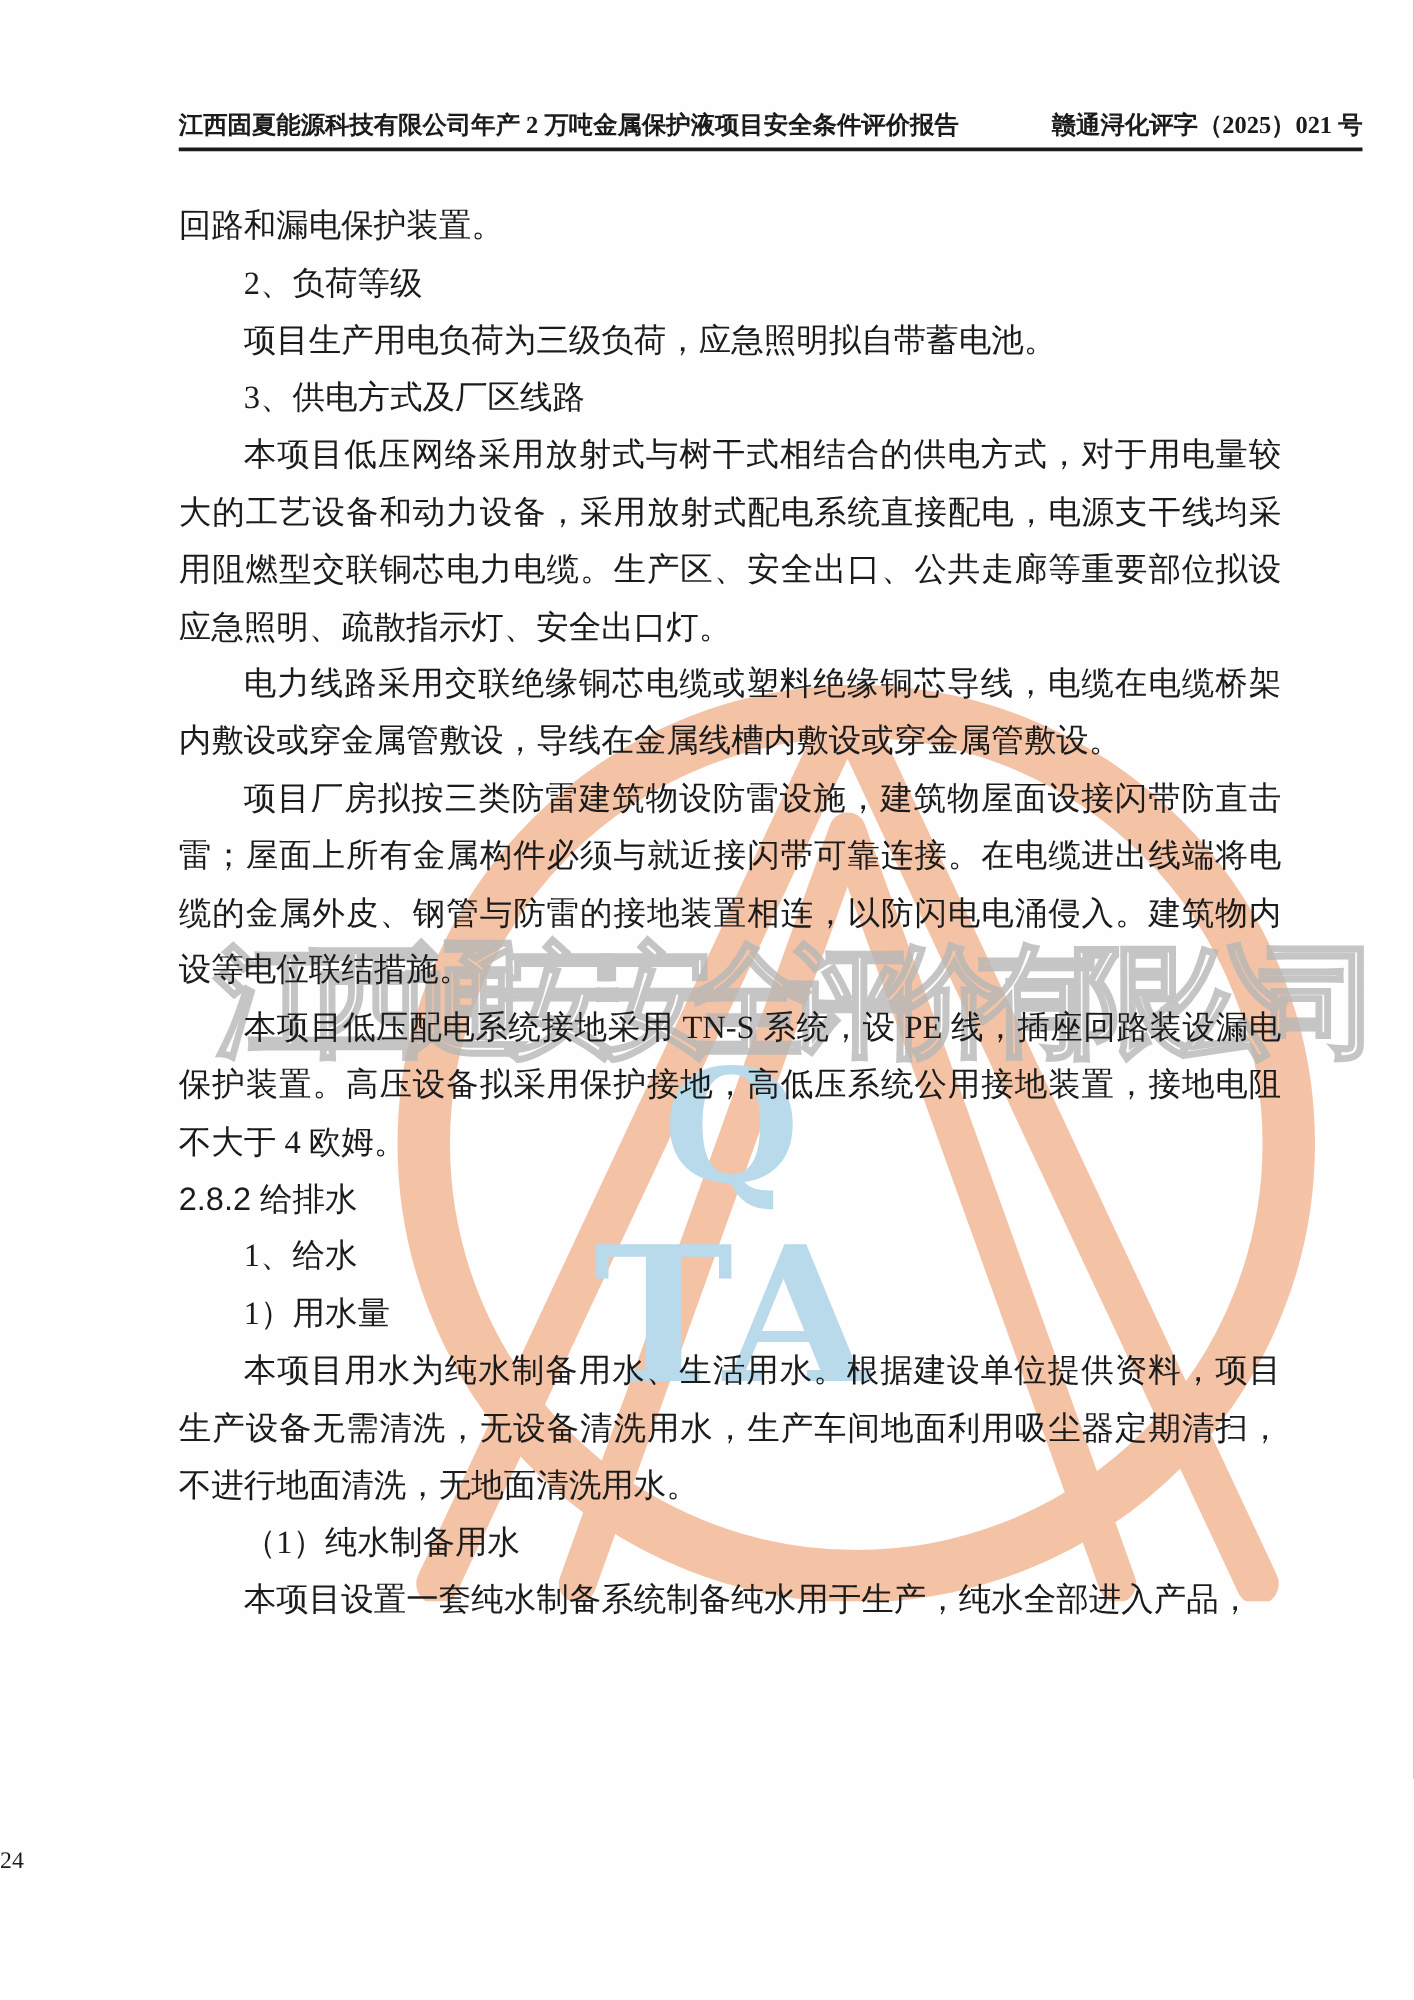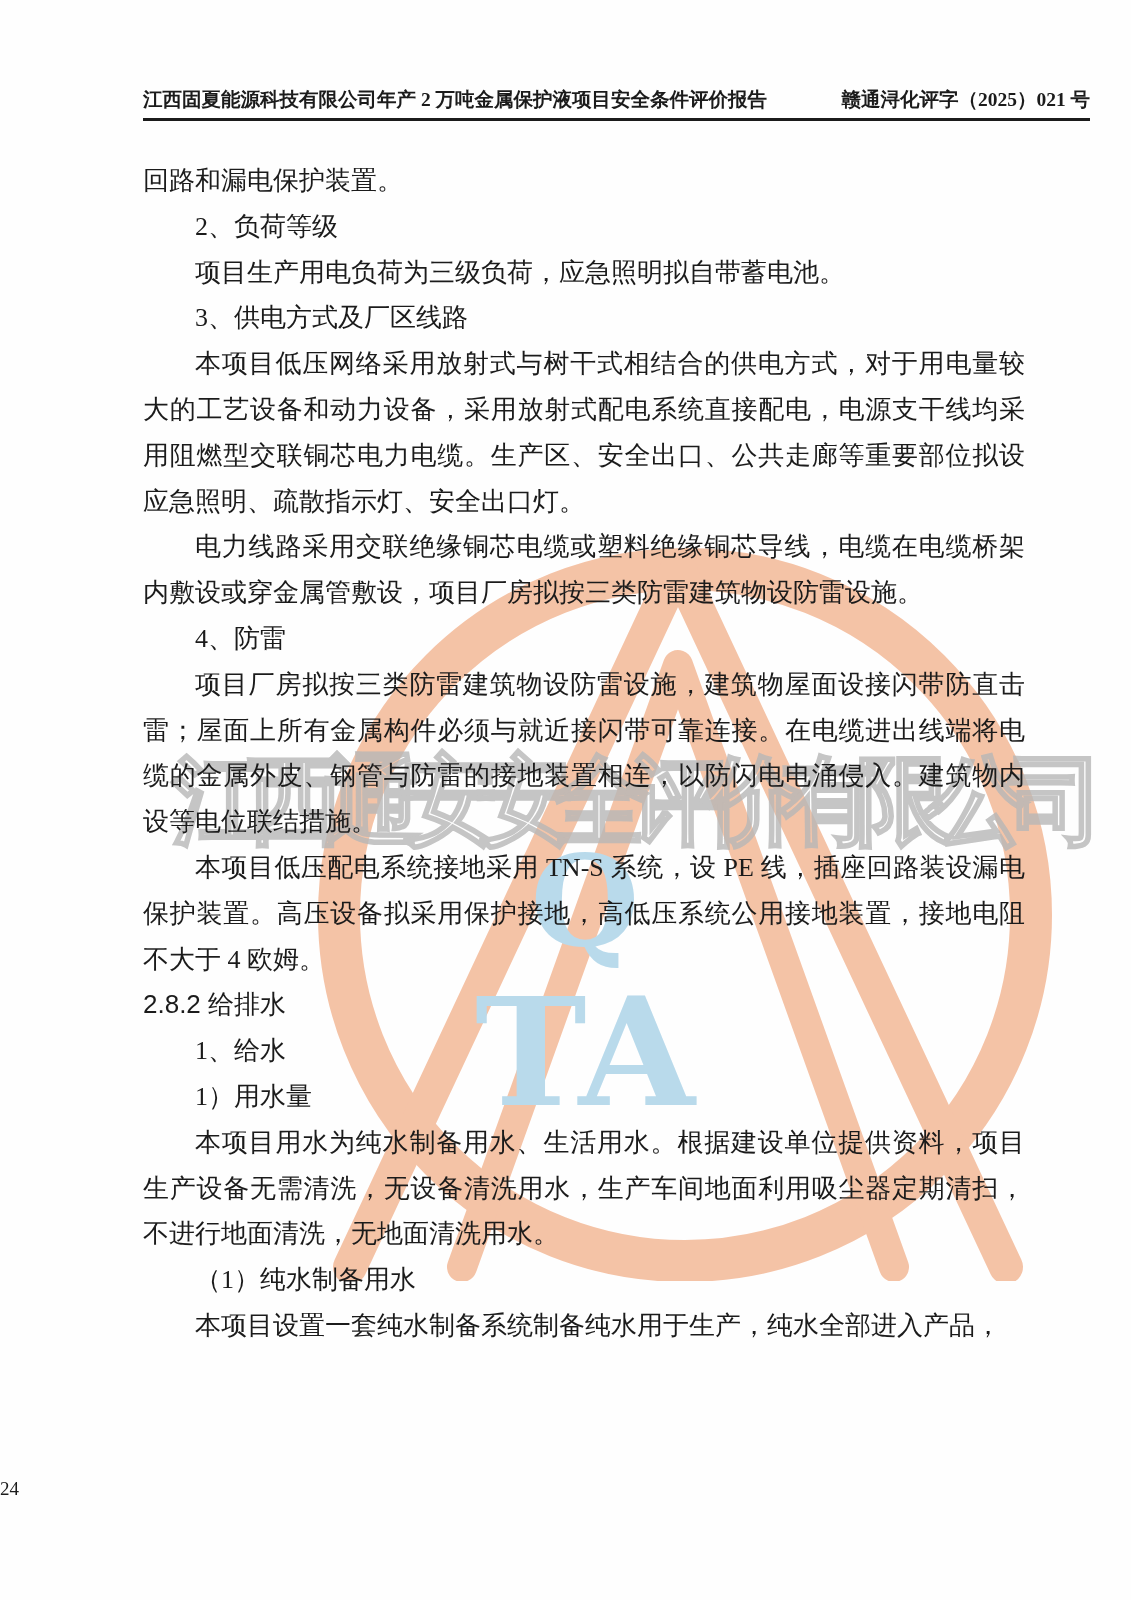--- a/index.html
+++ b/index.html
@@ -79,22 +79,21 @@
     <span class="h-left">江西固夏能源科技有限公司年产 2 万吨金属保护液项目安全条件评价报告</span>
     <span class="h-right">赣通浔化评字（2025）021 号</span>
   </div>
 
   <div class="doc-body">
     <p class="para noindent">回路和漏电保护装置。</p>
     <p class="para">2、负荷等级</p>
     <p class="para">项目生产用电负荷为三级负荷，应急照明拟自带蓄电池。</p>
     <p class="para">3、供电方式及厂区线路</p>
     <p class="para">本项目低压网络采用放射式与树干式相结合的供电方式，对于用电量较大的工艺设备和动力设备，采用放射式配电系统直接配电，电源支干线均采用阻燃型交联铜芯电力电缆。生产区、安全出口、公共走廊等重要部位拟设应急照明、疏散指示灯、安全出口灯。</p>
-    <p class="para">电力线路采用交联绝缘铜芯电缆或塑料绝缘铜芯导线，电缆在电缆桥架内敷设或穿金属管敷设，项目厂房拟按三类防雷建筑物设防雷设施。</p>
-    <p class="para">4、防雷</p>
+    <p class="para">电力线路采用交联绝缘铜芯电缆或塑料绝缘铜芯导线，电缆在电缆桥架内敷设或穿金属管敷设，导线在金属线槽内敷设或穿金属管敷设。</p>
     <p class="para">项目厂房拟按三类防雷建筑物设防雷设施，建筑物屋面设接闪带防直击雷；屋面上所有金属构件必须与就近接闪带可靠连接。在电缆进出线端将电缆的金属外皮、钢管与防雷的接地装置相连，以防闪电电涌侵入。建筑物内设等电位联结措施。</p>
     <p class="para">本项目低压配电系统接地采用 TN-S 系统，设 PE 线，插座回路装设漏电保护装置。高压设备拟采用保护接地，高低压系统公用接地装置，接地电阻不大于 4 欧姆。</p>
     <p class="heading">2.8.2 给排水</p>
     <p class="para">1、给水</p>
     <p class="para">1）用水量</p>
     <p class="para">本项目用水为纯水制备用水、生活用水。根据建设单位提供资料，项目生产设备无需清洗，无设备清洗用水，生产车间地面利用吸尘器定期清扫，不进行地面清洗，无地面清洗用水。</p>
     <p class="para">（1）纯水制备用水</p>
     <p class="para">本项目设置一套纯水制备系统制备纯水用于生产，纯水全部进入产品，</p>
   </div>
 

